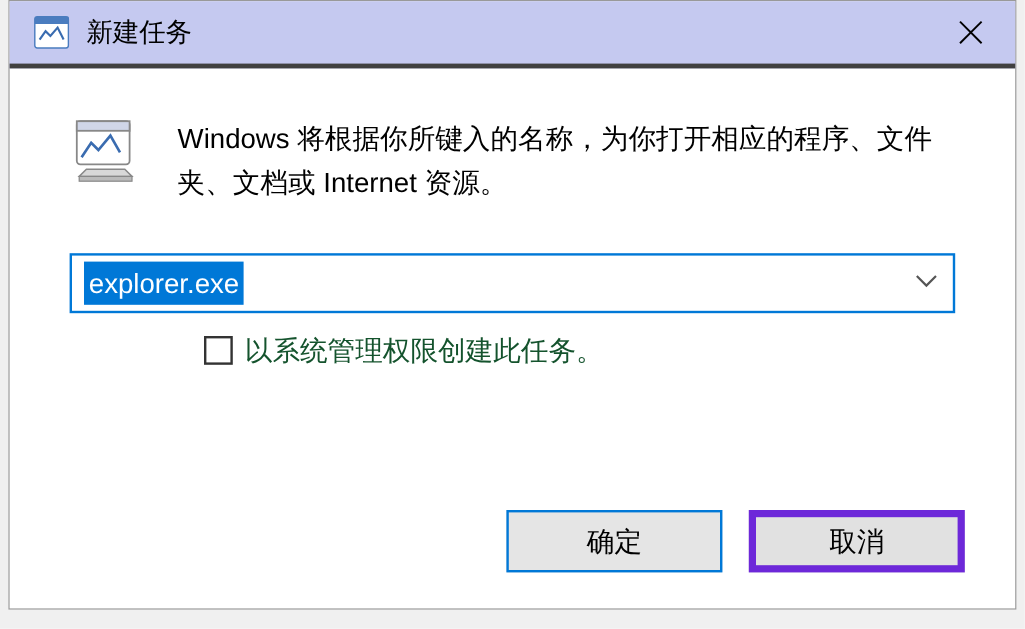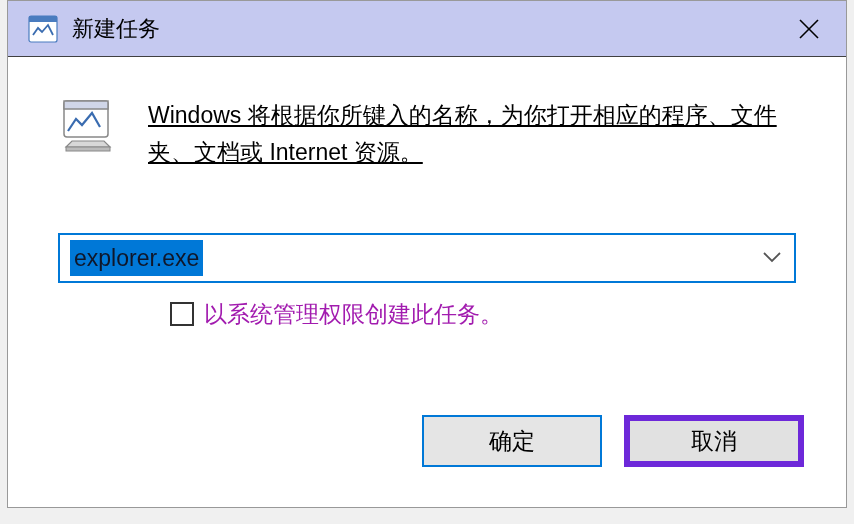--- a/index.html
+++ b/index.html
@@ -21,21 +21,21 @@
       background: #ffffff;
       border: 1px solid #999;
       position: relative;
     }
     .titlebar {
       height: 56px;
       background: #c5c9f0;
       display: flex;
       align-items: center;
       padding: 0 12px 0 20px;
-      border-bottom: 1px solid #404040;
+      border-bottom: 4px solid #404040;
     }
     .titlebar-icon {
       width: 30px;
       height: 28px;
       margin-right: 14px;
       display: flex;
       align-items: center;
       justify-content: center;
     }
     .titlebar-icon svg {
@@ -58,22 +58,21 @@
     .close-btn svg {
       width: 22px;
       height: 22px;
     }
     .content {
       padding: 40px 50px 0 50px;
     }
     .info-row {
       display: flex;
       align-items: flex-start;
-      margin-bottom: 62px;
-      text-decoration: underline;
+      margin-bottom: 40px;
     }
     .app-icon {
       width: 60px;
       height: 56px;
       margin-right: 30px;
       flex-shrink: 0;
     }
     .info-text {
       font-size: 23px;
       line-height: 1.6;
@@ -95,21 +94,21 @@
       height: 50px;
       border: 2px solid #0078d7;
       display: flex;
       align-items: center;
       padding: 0 10px;
       position: relative;
       background: #fff;
     }
     .combo-selection {
       background: #0078d7;
-      color: #0f172a;
+      color: #ffffff;
       font-size: 23px;
       padding: 2px 4px;
       line-height: 1.4;
     }
     .combo-dropdown {
       position: absolute;
       right: 12px;
       top: 50%;
       transform: translateY(-50%);
       cursor: pointer;
@@ -122,25 +121,25 @@
     .checkbox {
       width: 24px;
       height: 24px;
       border: 2px solid #333;
       margin-right: 10px;
       cursor: pointer;
       flex-shrink: 0;
     }
     .checkbox-label {
       font-size: 23px;
-      color: #a21caf;
+      color: #14532d;
     }
     .button-row {
       position: absolute;
-      bottom: 40px;
+      bottom: 30px;
       right: 42px;
       display: flex;
       gap: 22px;
     }
     .btn {
       width: 180px;
       height: 52px;
       border: 6px solid #6d28d9;
       background: #e1e1e1;
       font-size: 23px;

